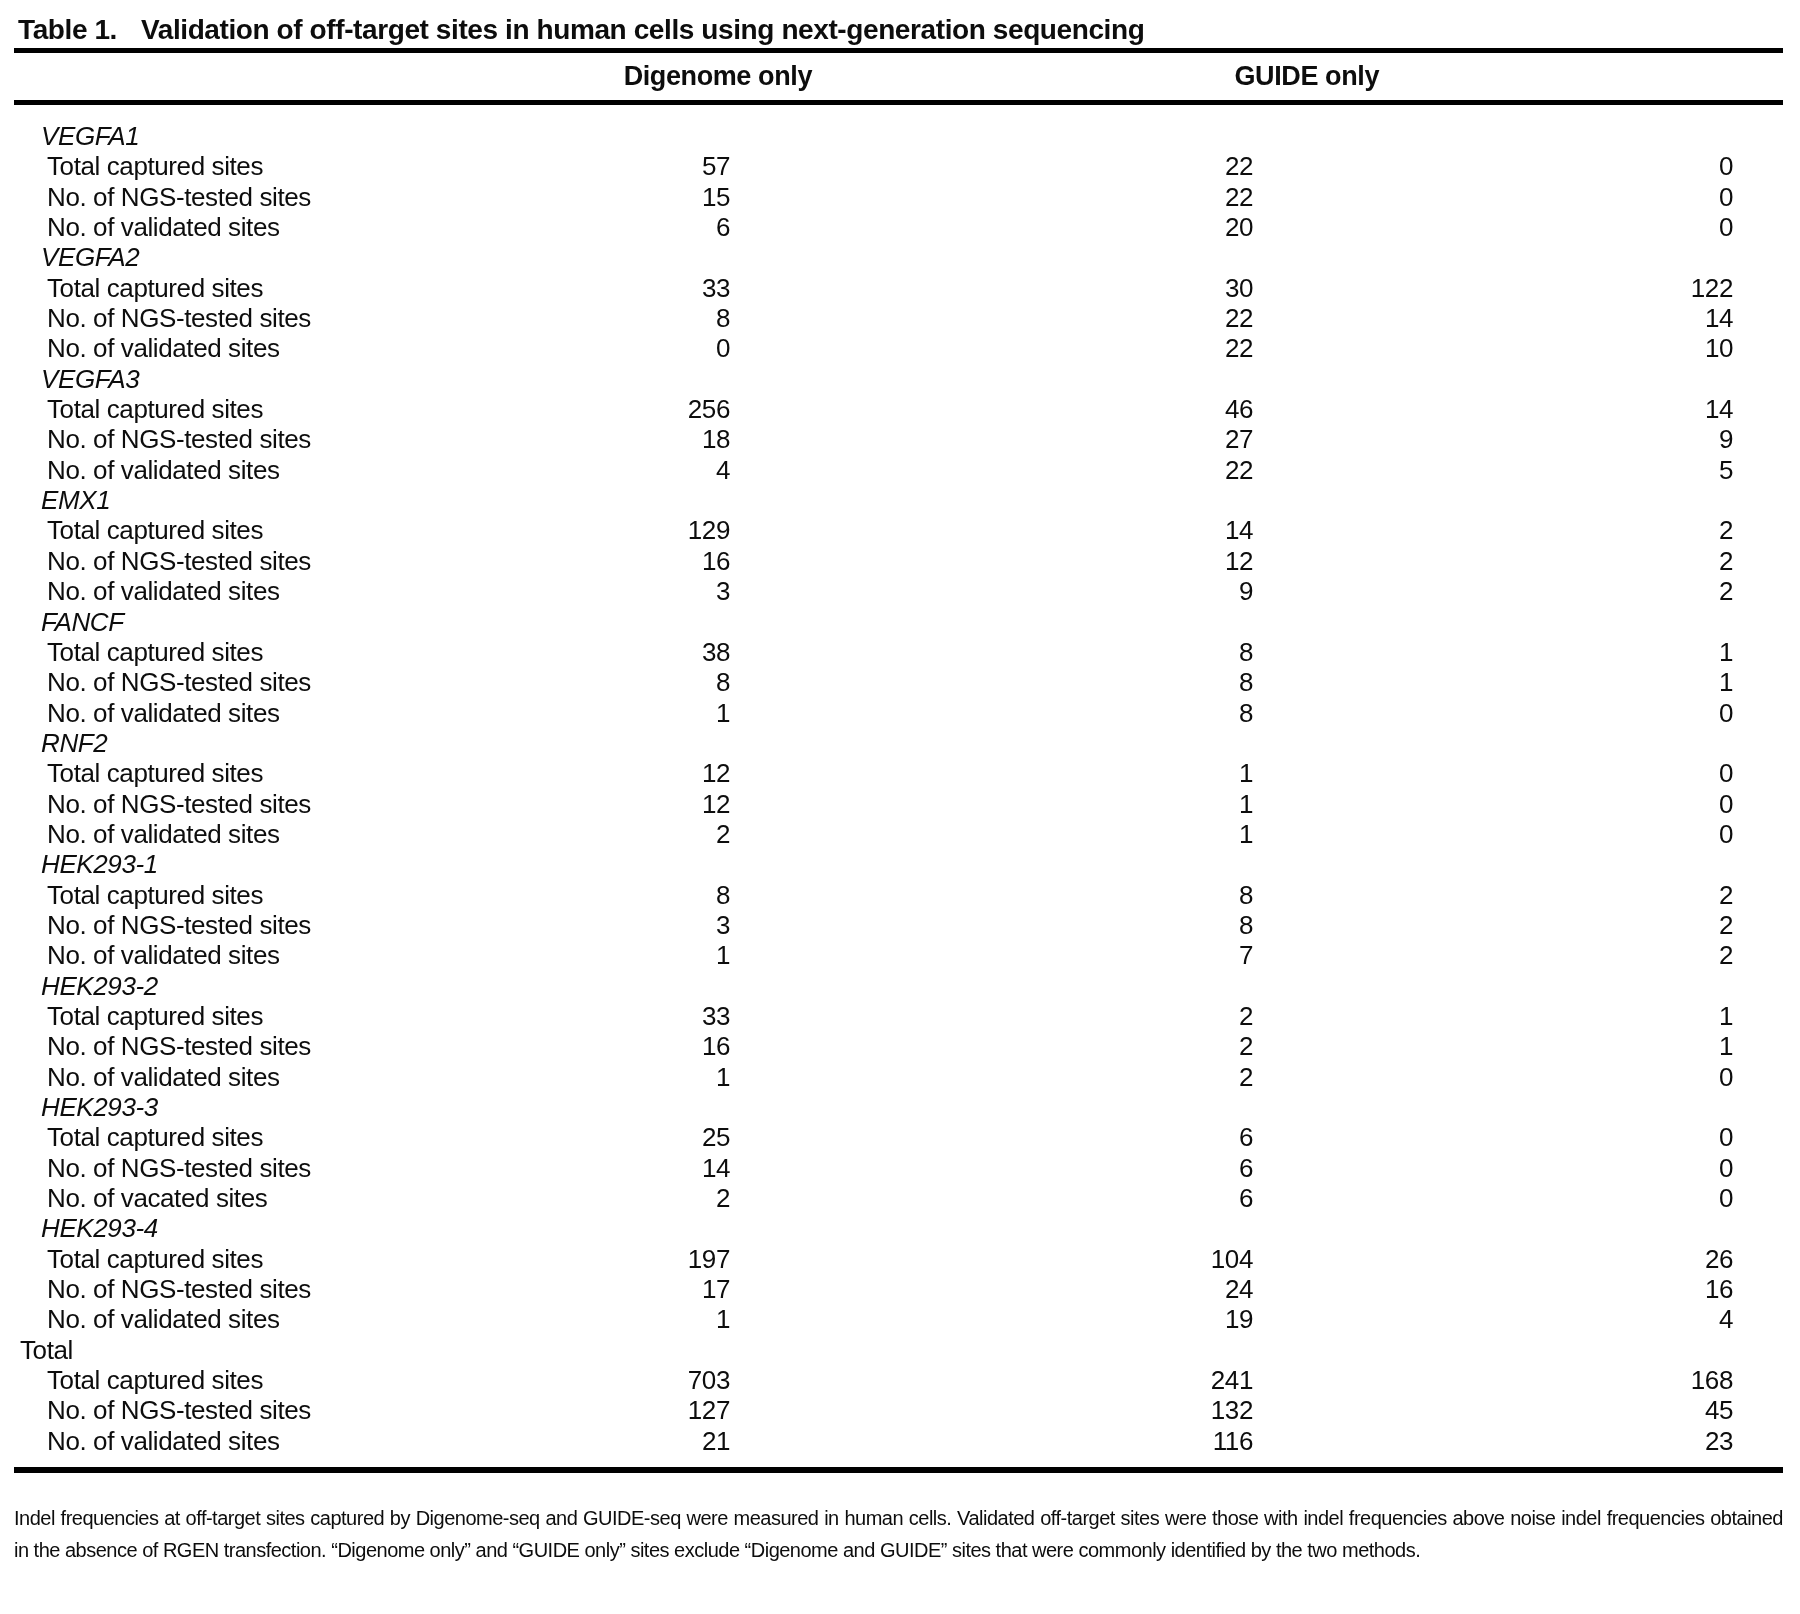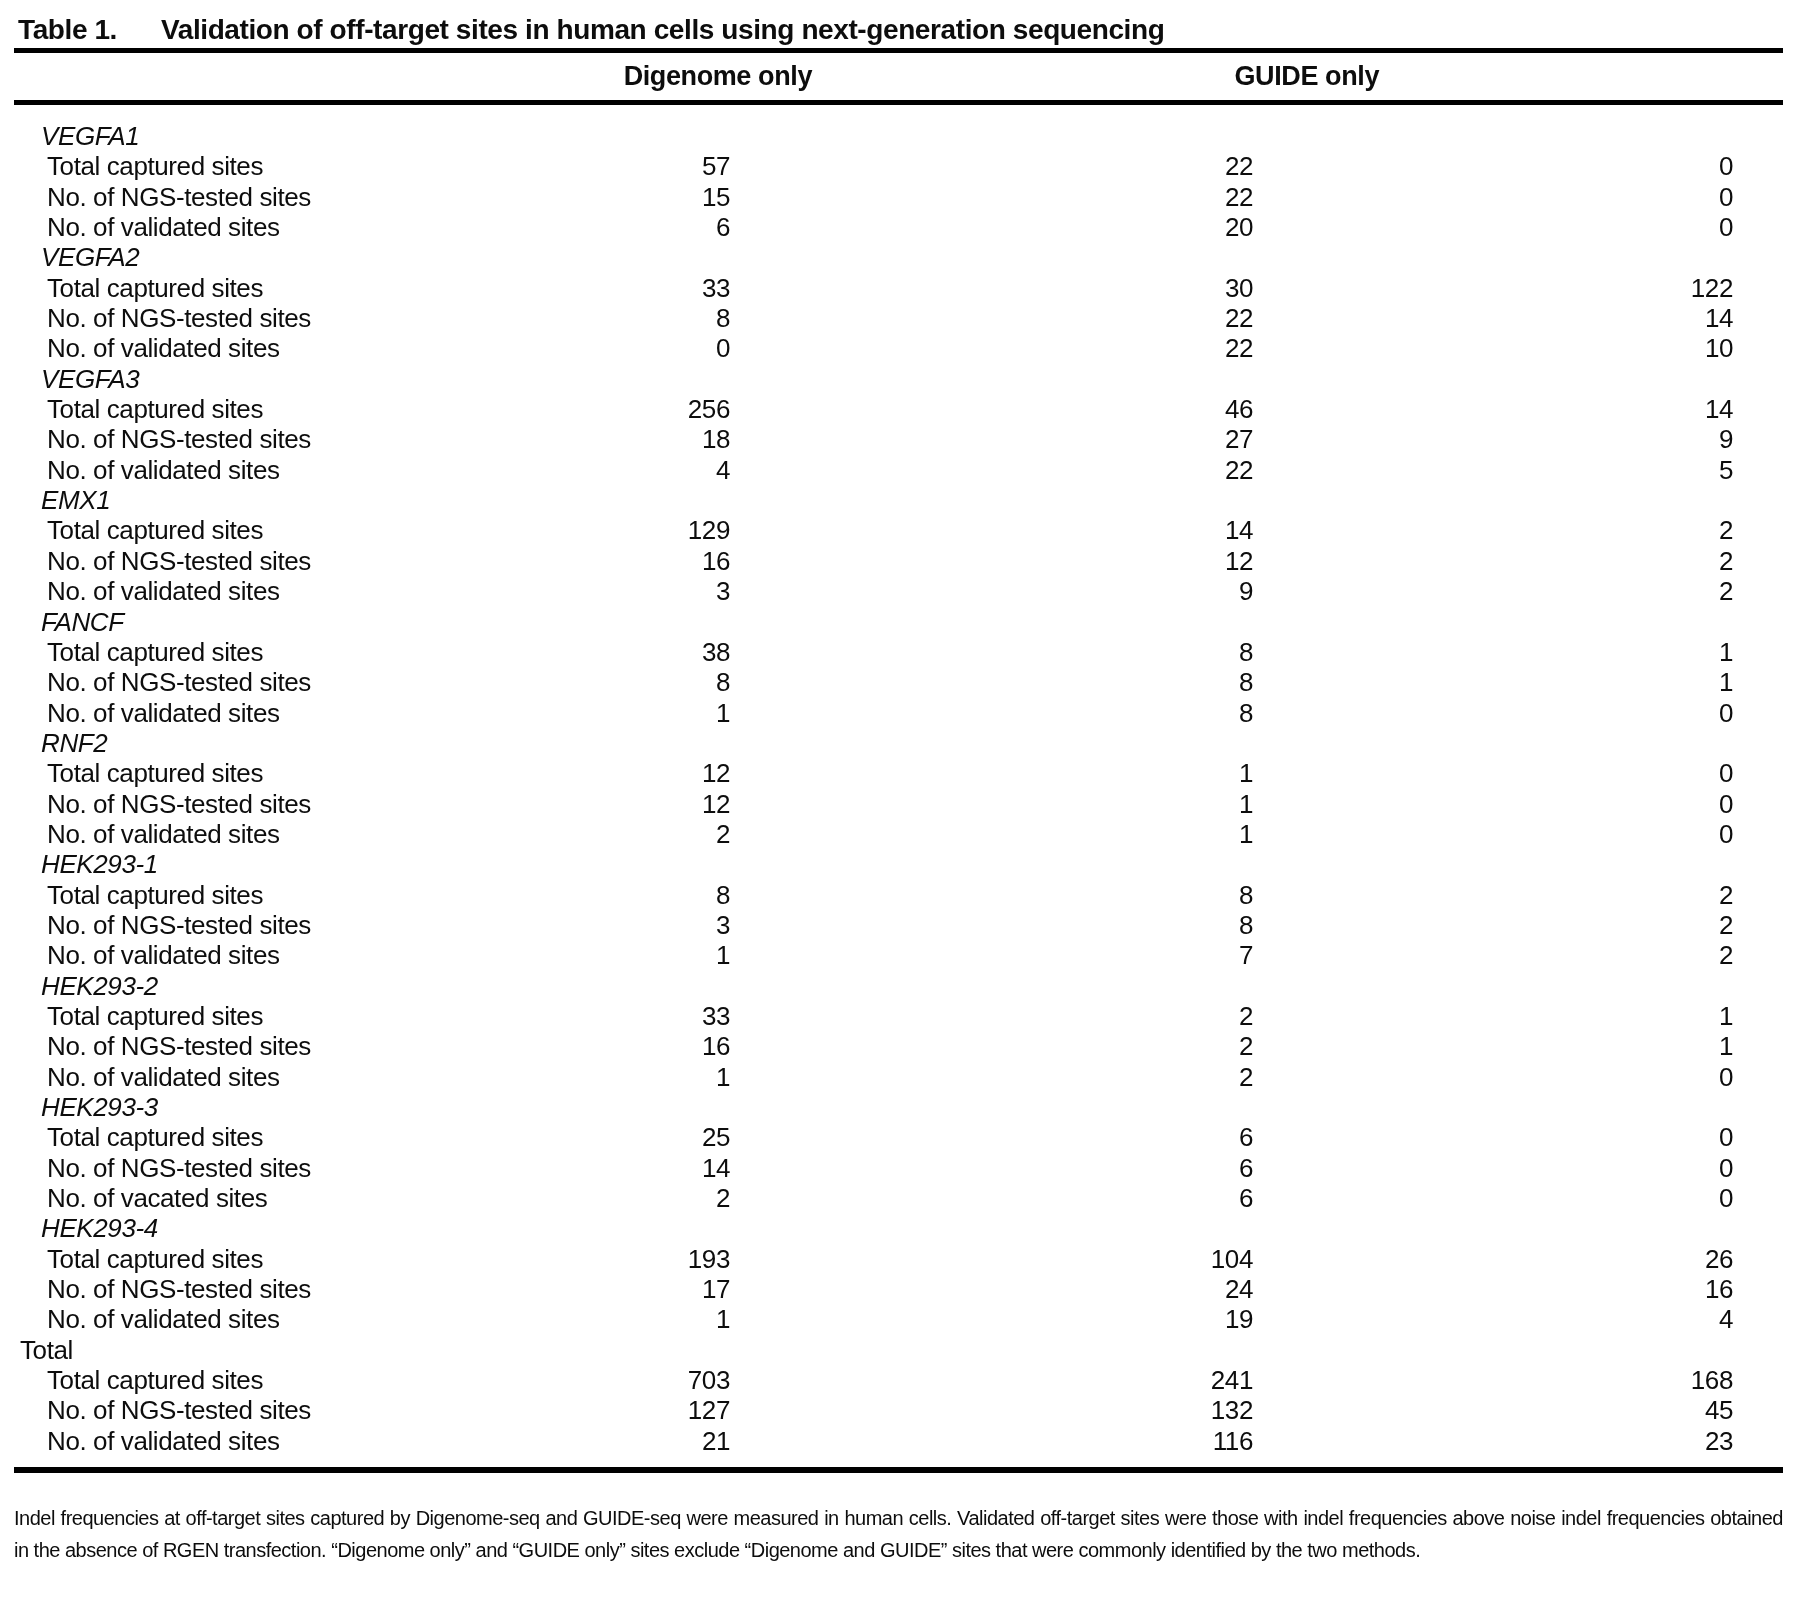--- a/index.html
+++ b/index.html
@@ -18,21 +18,21 @@
     overflow: hidden;
     letter-spacing: -0.4px;
   }
   .title {
     position: absolute;
     top: 14px; left: 18px;
     font-size: 28px; line-height: 32px;
     font-weight: 700;
     white-space: nowrap;
   }
-  .title .title-caption { margin-left: 44px; }
+  .title .title-caption { margin-left: 24px; }
 
   .tbl {
     position: absolute;
     top: 48px; left: 14px;
     width: 1769px;
     border-top: 5px solid #000;
   }
   .thead {
     display: grid;
     grid-template-columns: 480px 330px 556px 403px;
@@ -285,21 +285,21 @@
           <div class="cell row-label">No. of vacated sites</div>
           <div class="cell num n1">2</div>
           <div class="cell num n2">6</div>
           <div class="cell num n3">0</div>
         </div>
         <div class="row section-row">
           <div class="section-name italic">HEK293-4</div>
         </div>
         <div class="row data-row">
           <div class="cell row-label">Total captured sites</div>
-          <div class="cell num n1">193</div>
+          <div class="cell num n1">197</div>
           <div class="cell num n2">104</div>
           <div class="cell num n3">26</div>
         </div>
         <div class="row data-row">
           <div class="cell row-label">No. of NGS-tested sites</div>
           <div class="cell num n1">17</div>
           <div class="cell num n2">24</div>
           <div class="cell num n3">16</div>
         </div>
         <div class="row data-row">

